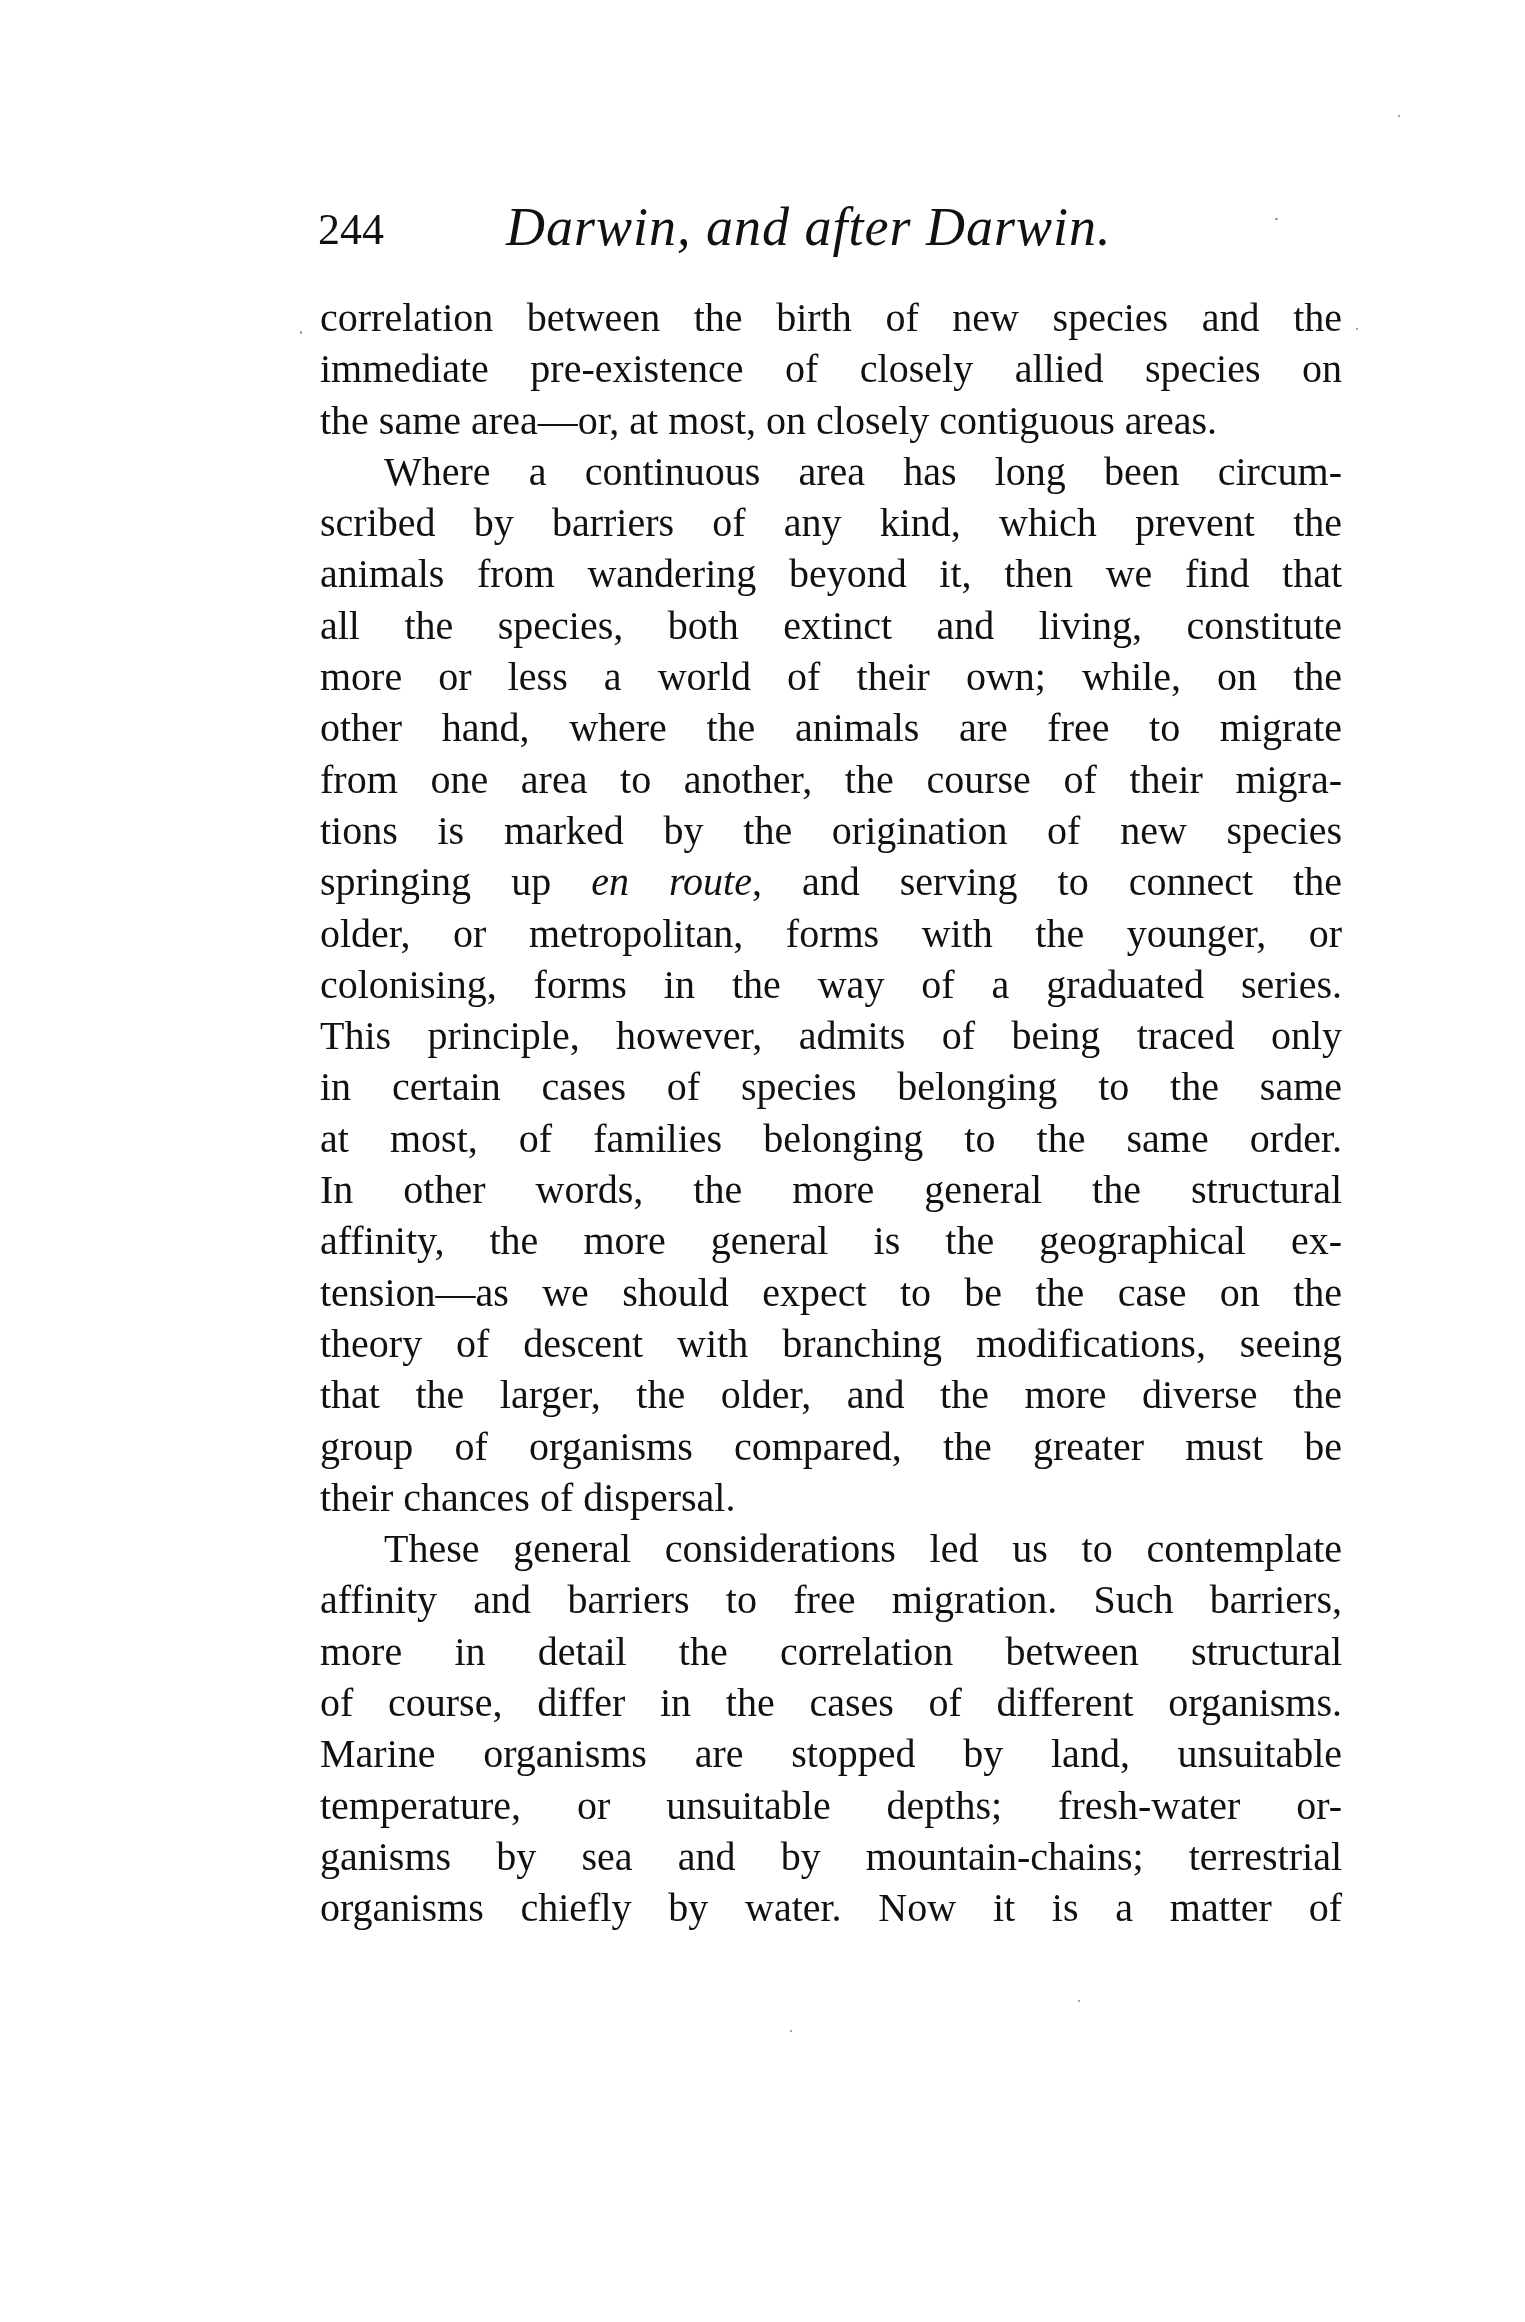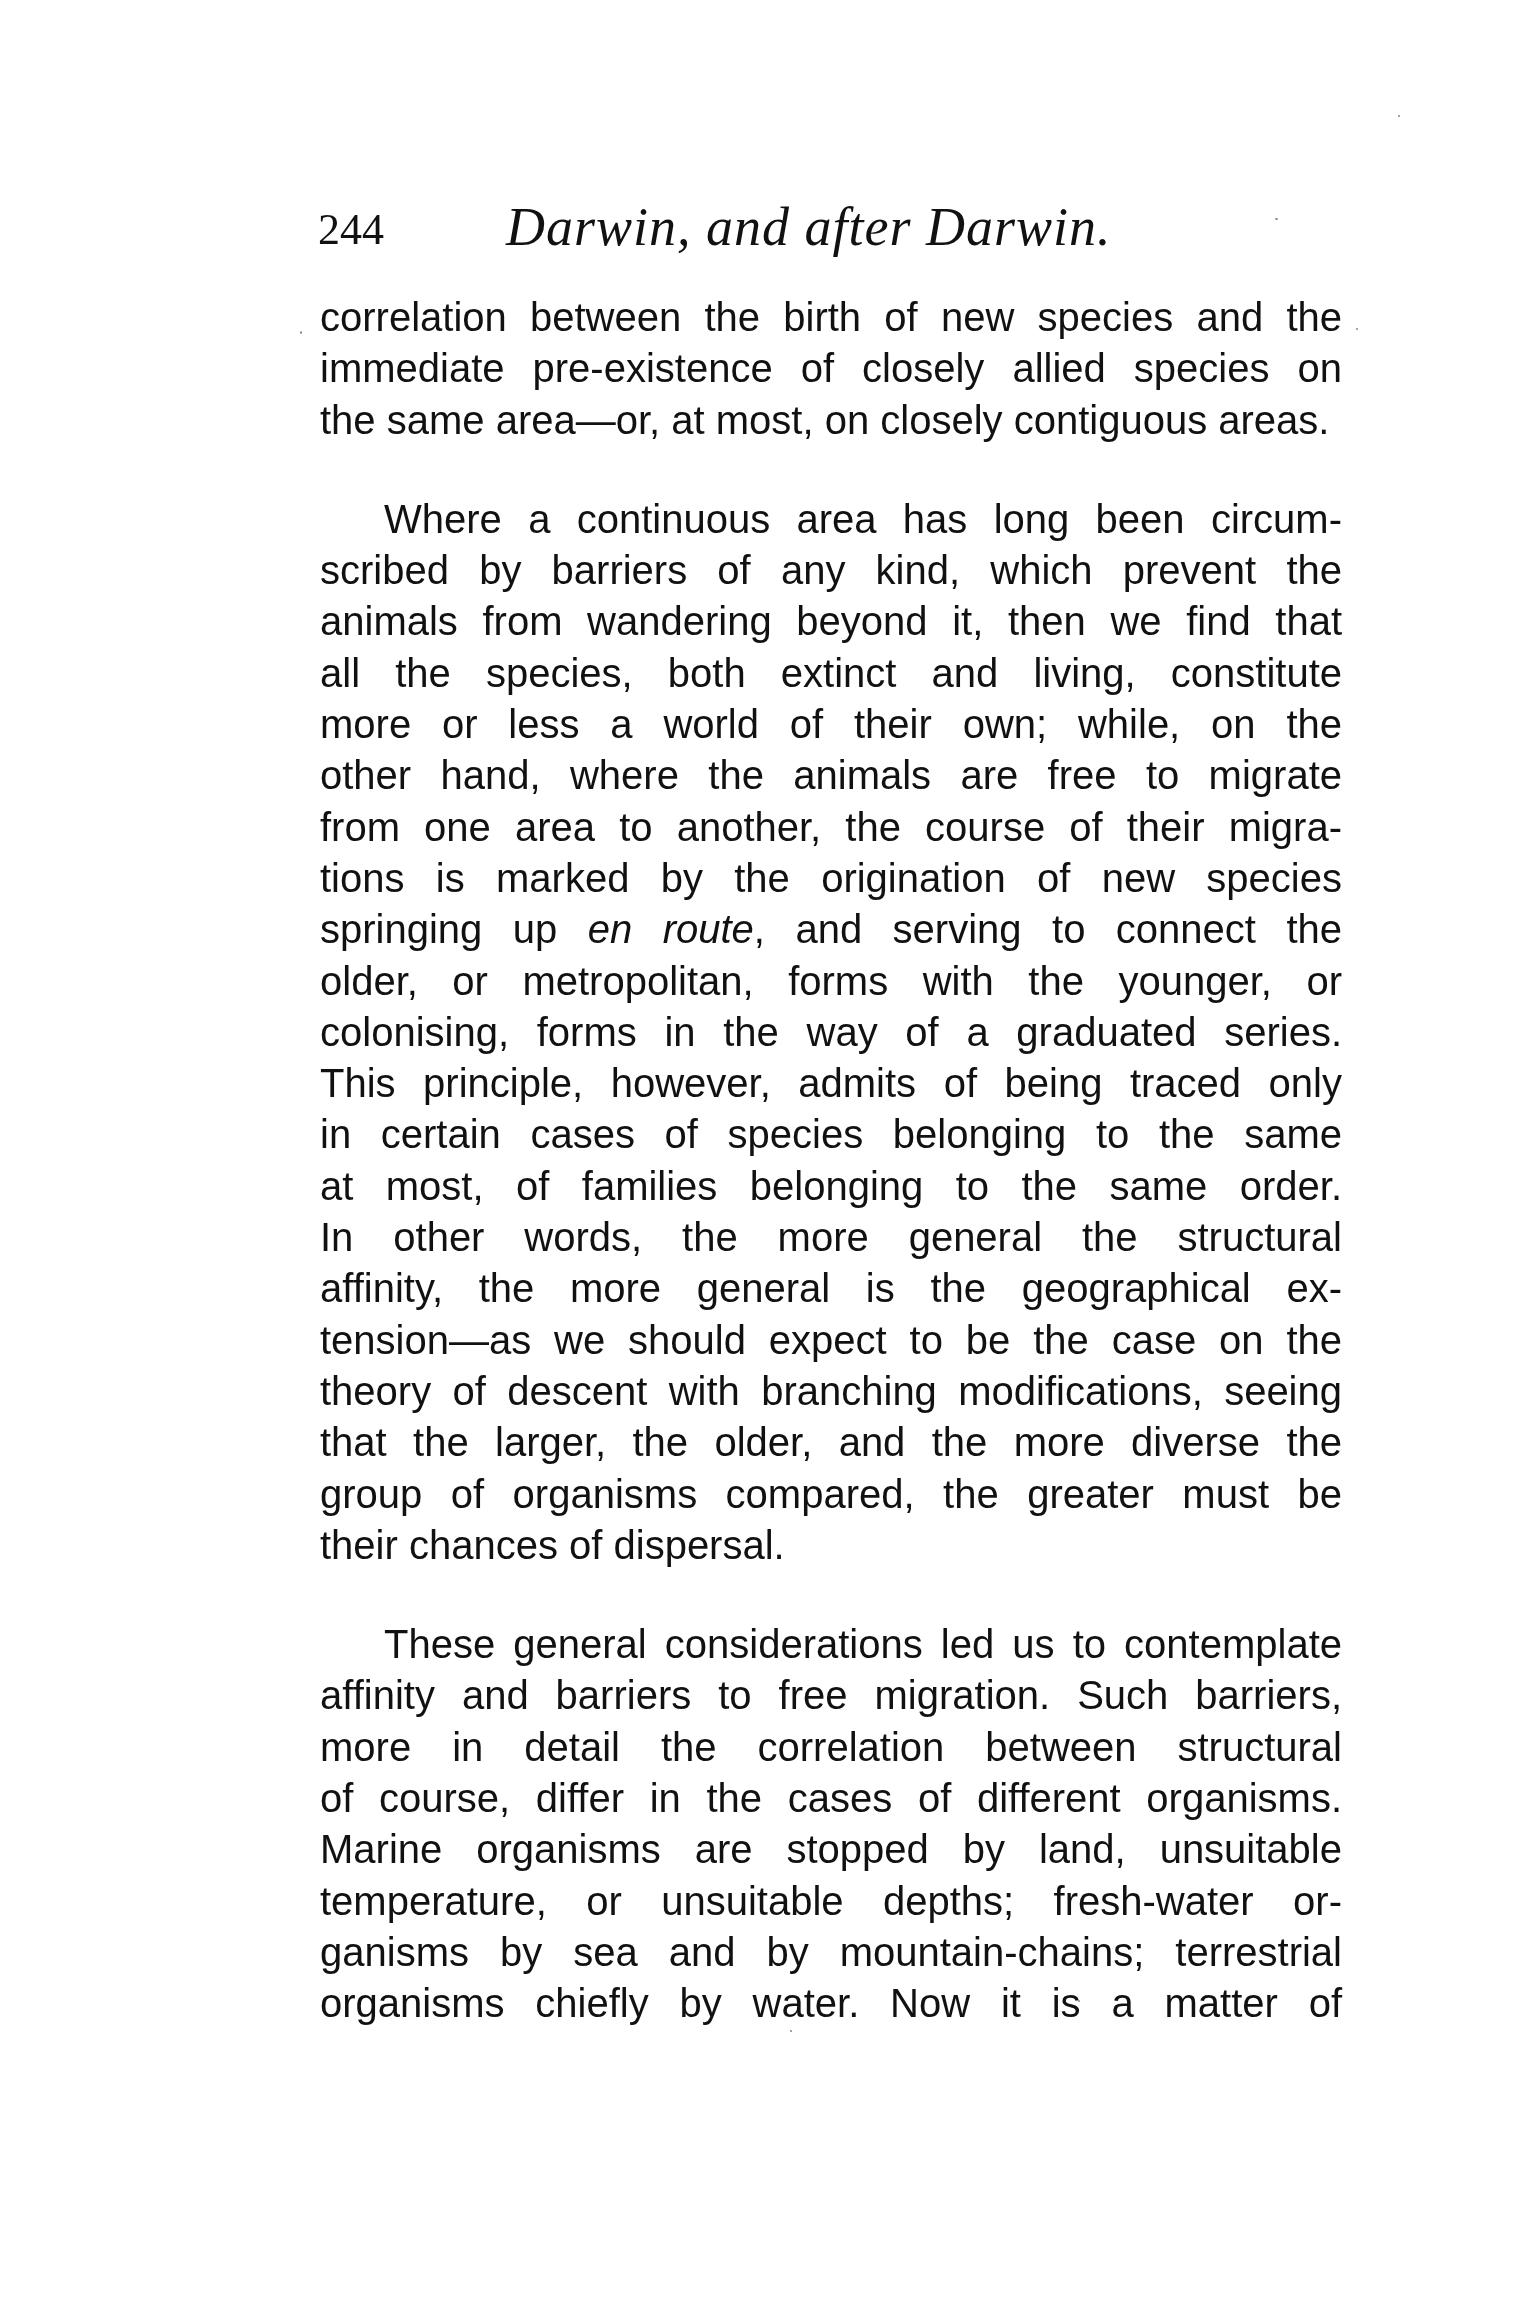--- a/index.html
+++ b/index.html
@@ -3,24 +3,24 @@
 <meta charset="utf-8">
 <style>
   html, body { margin:0; padding:0; background:#ffffff; }
   body { width:1525px; height:2322px; position:relative; overflow:hidden; }
   .page { position:absolute; left:0; top:0; width:1525px; height:1910px; background:#ffffff; }
   .header { position:absolute; left:318px; top:196px; width:1030px; height:70px;
     font-family:"Liberation Serif","DejaVu Serif",serif; color:#111; }
   .pnum { position:absolute; left:0; top:8px; font-size:44px; }
   .running { position:absolute; left:188px; top:0; font-size:54px; font-style:italic; letter-spacing:1px; }
   .body { position:absolute; left:320px; top:292px; width:1022px;
-    font-family:Liberation Sans, sans-serif; font-size:40px; line-height:51.3px; color:#111; }
+    font-family:Liberation Serif, serif; font-size:40px; line-height:51.3px; color:#111; }
   .line { display:block; height:51.3px; white-space:nowrap; text-align:justify; text-align-last:justify; }
   .line.last { text-align-last:left; }
-  .line.indent { padding-left:64px;margin-top:48px; }
+  .line.indent { padding-left:64px; }
   .em { font-style:italic; }
   .speck { position:absolute; background:#888; border-radius:50%; }
 </style>
 </head>
 <body>
 
 <div class="page">
   <div class="header">
     <span class="pnum">244</span>
     <span class="running">Darwin, and after Darwin.</span>

